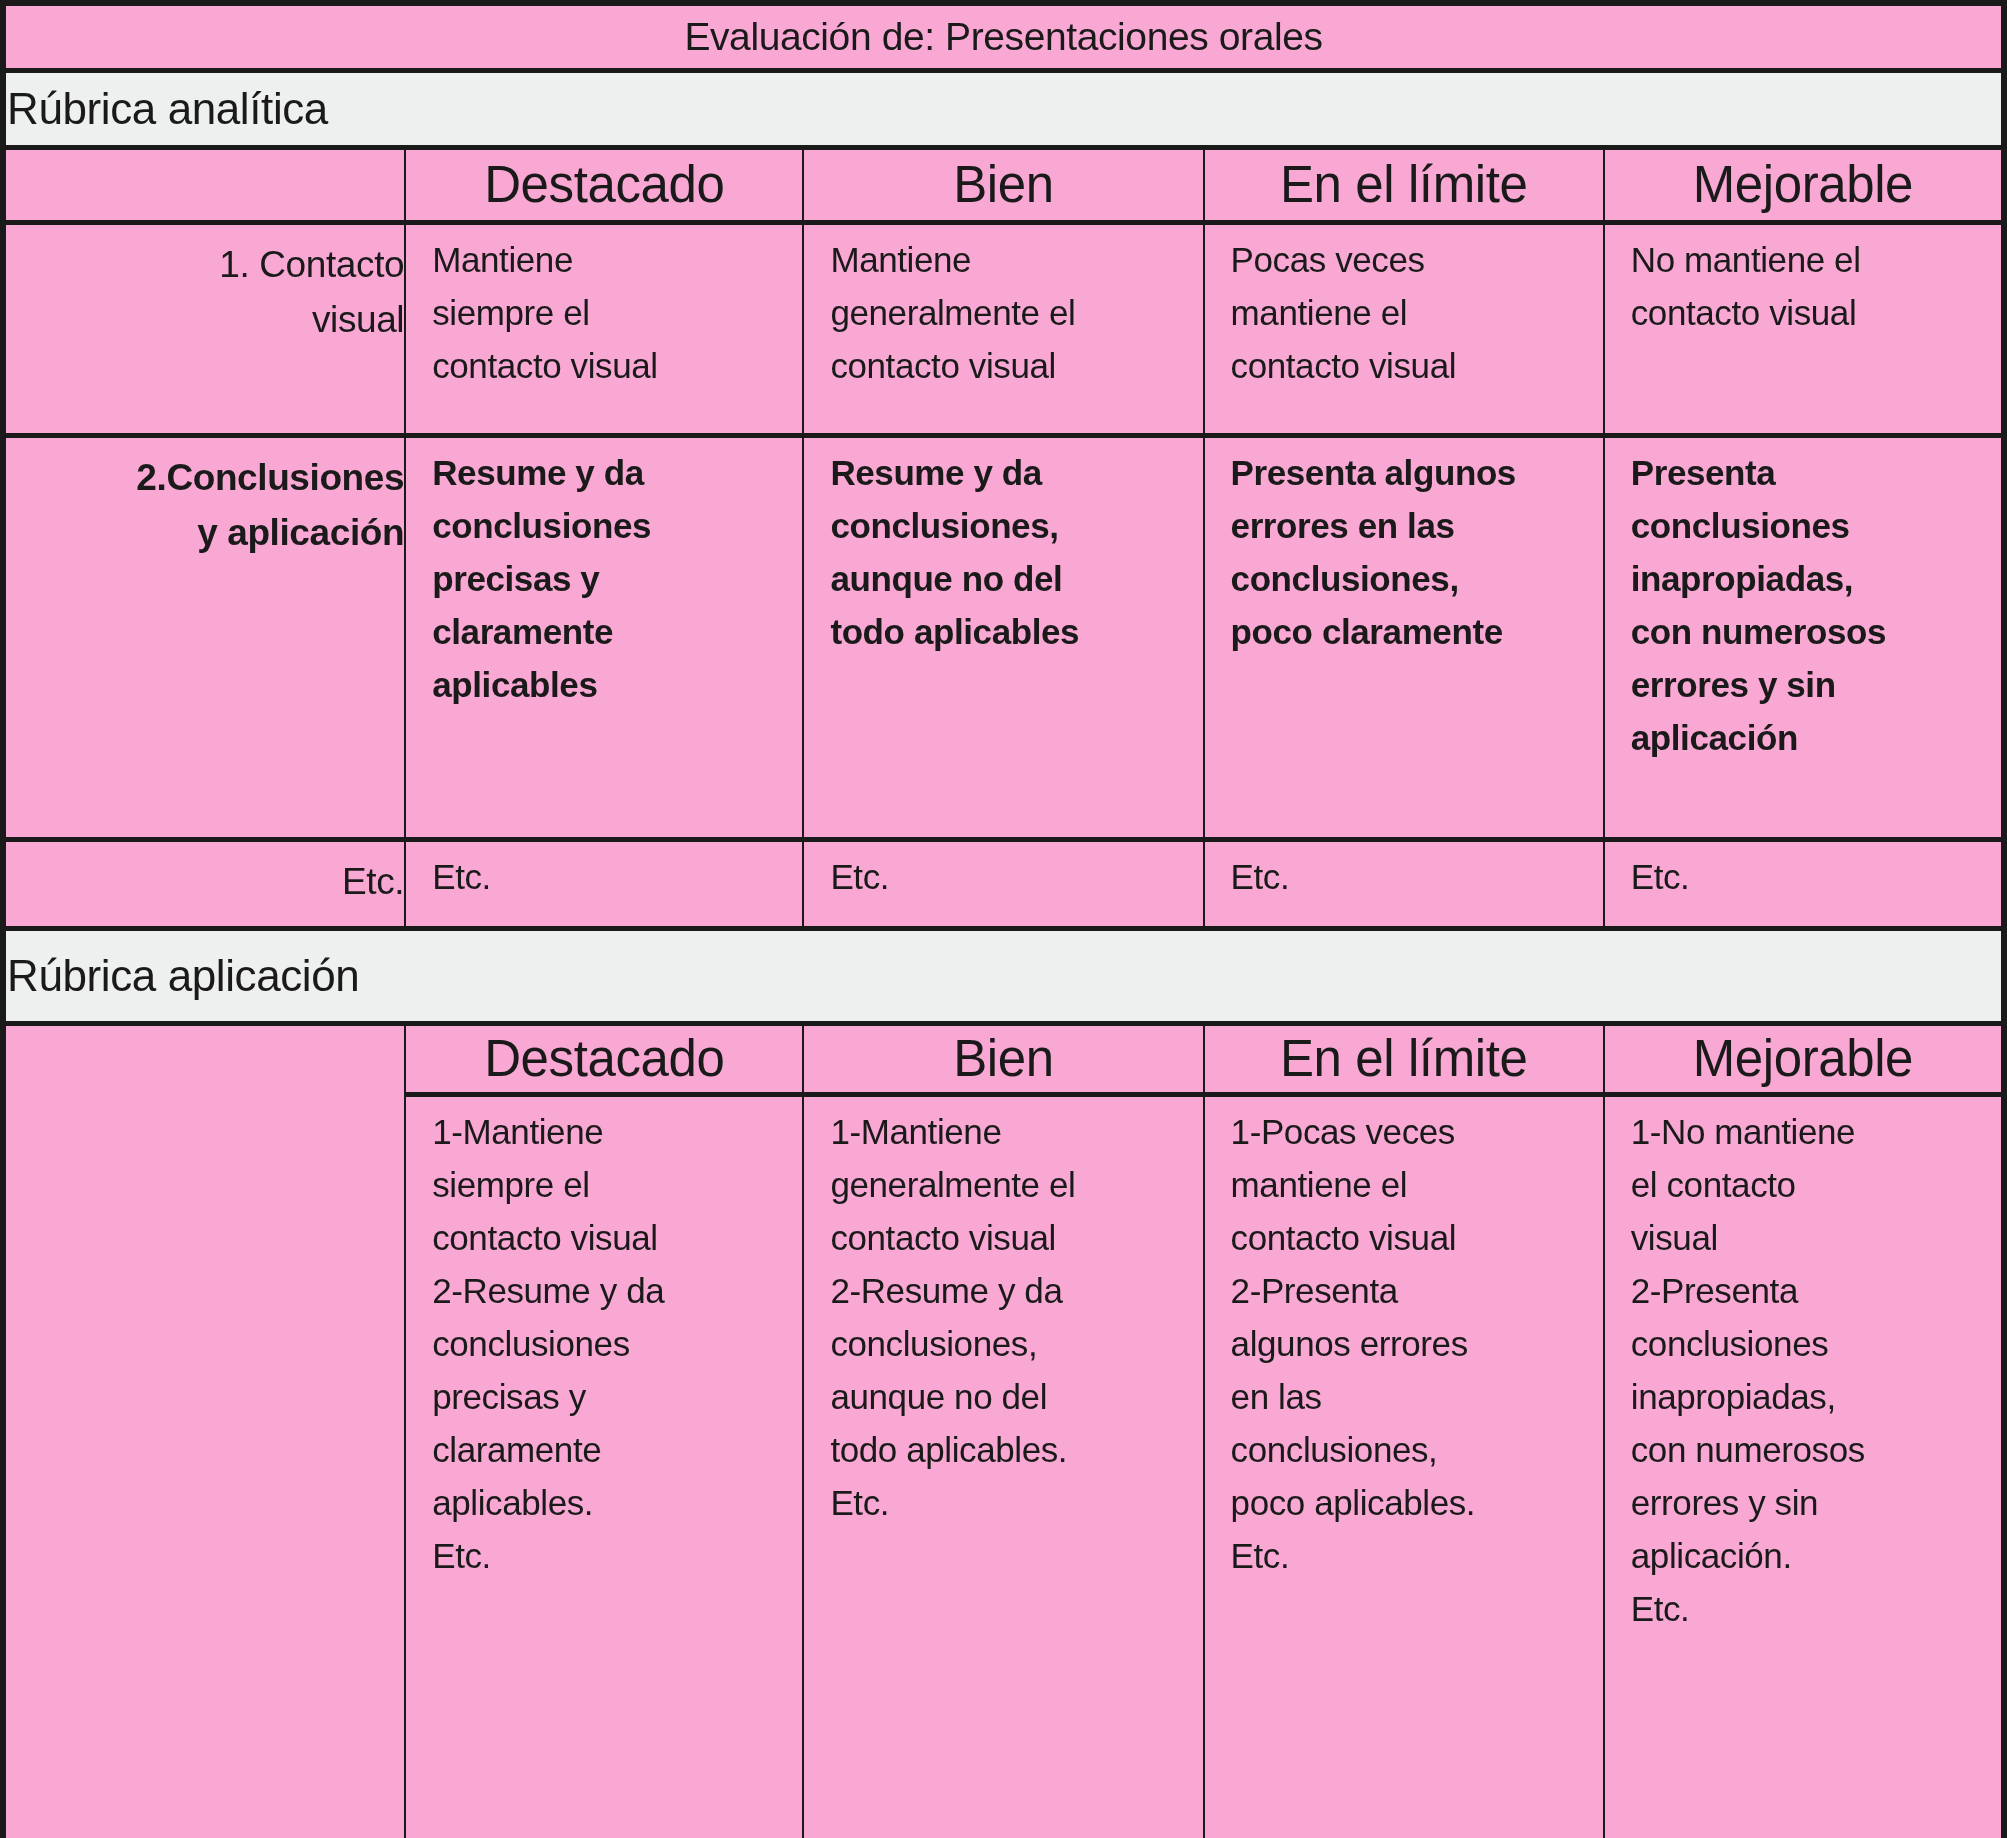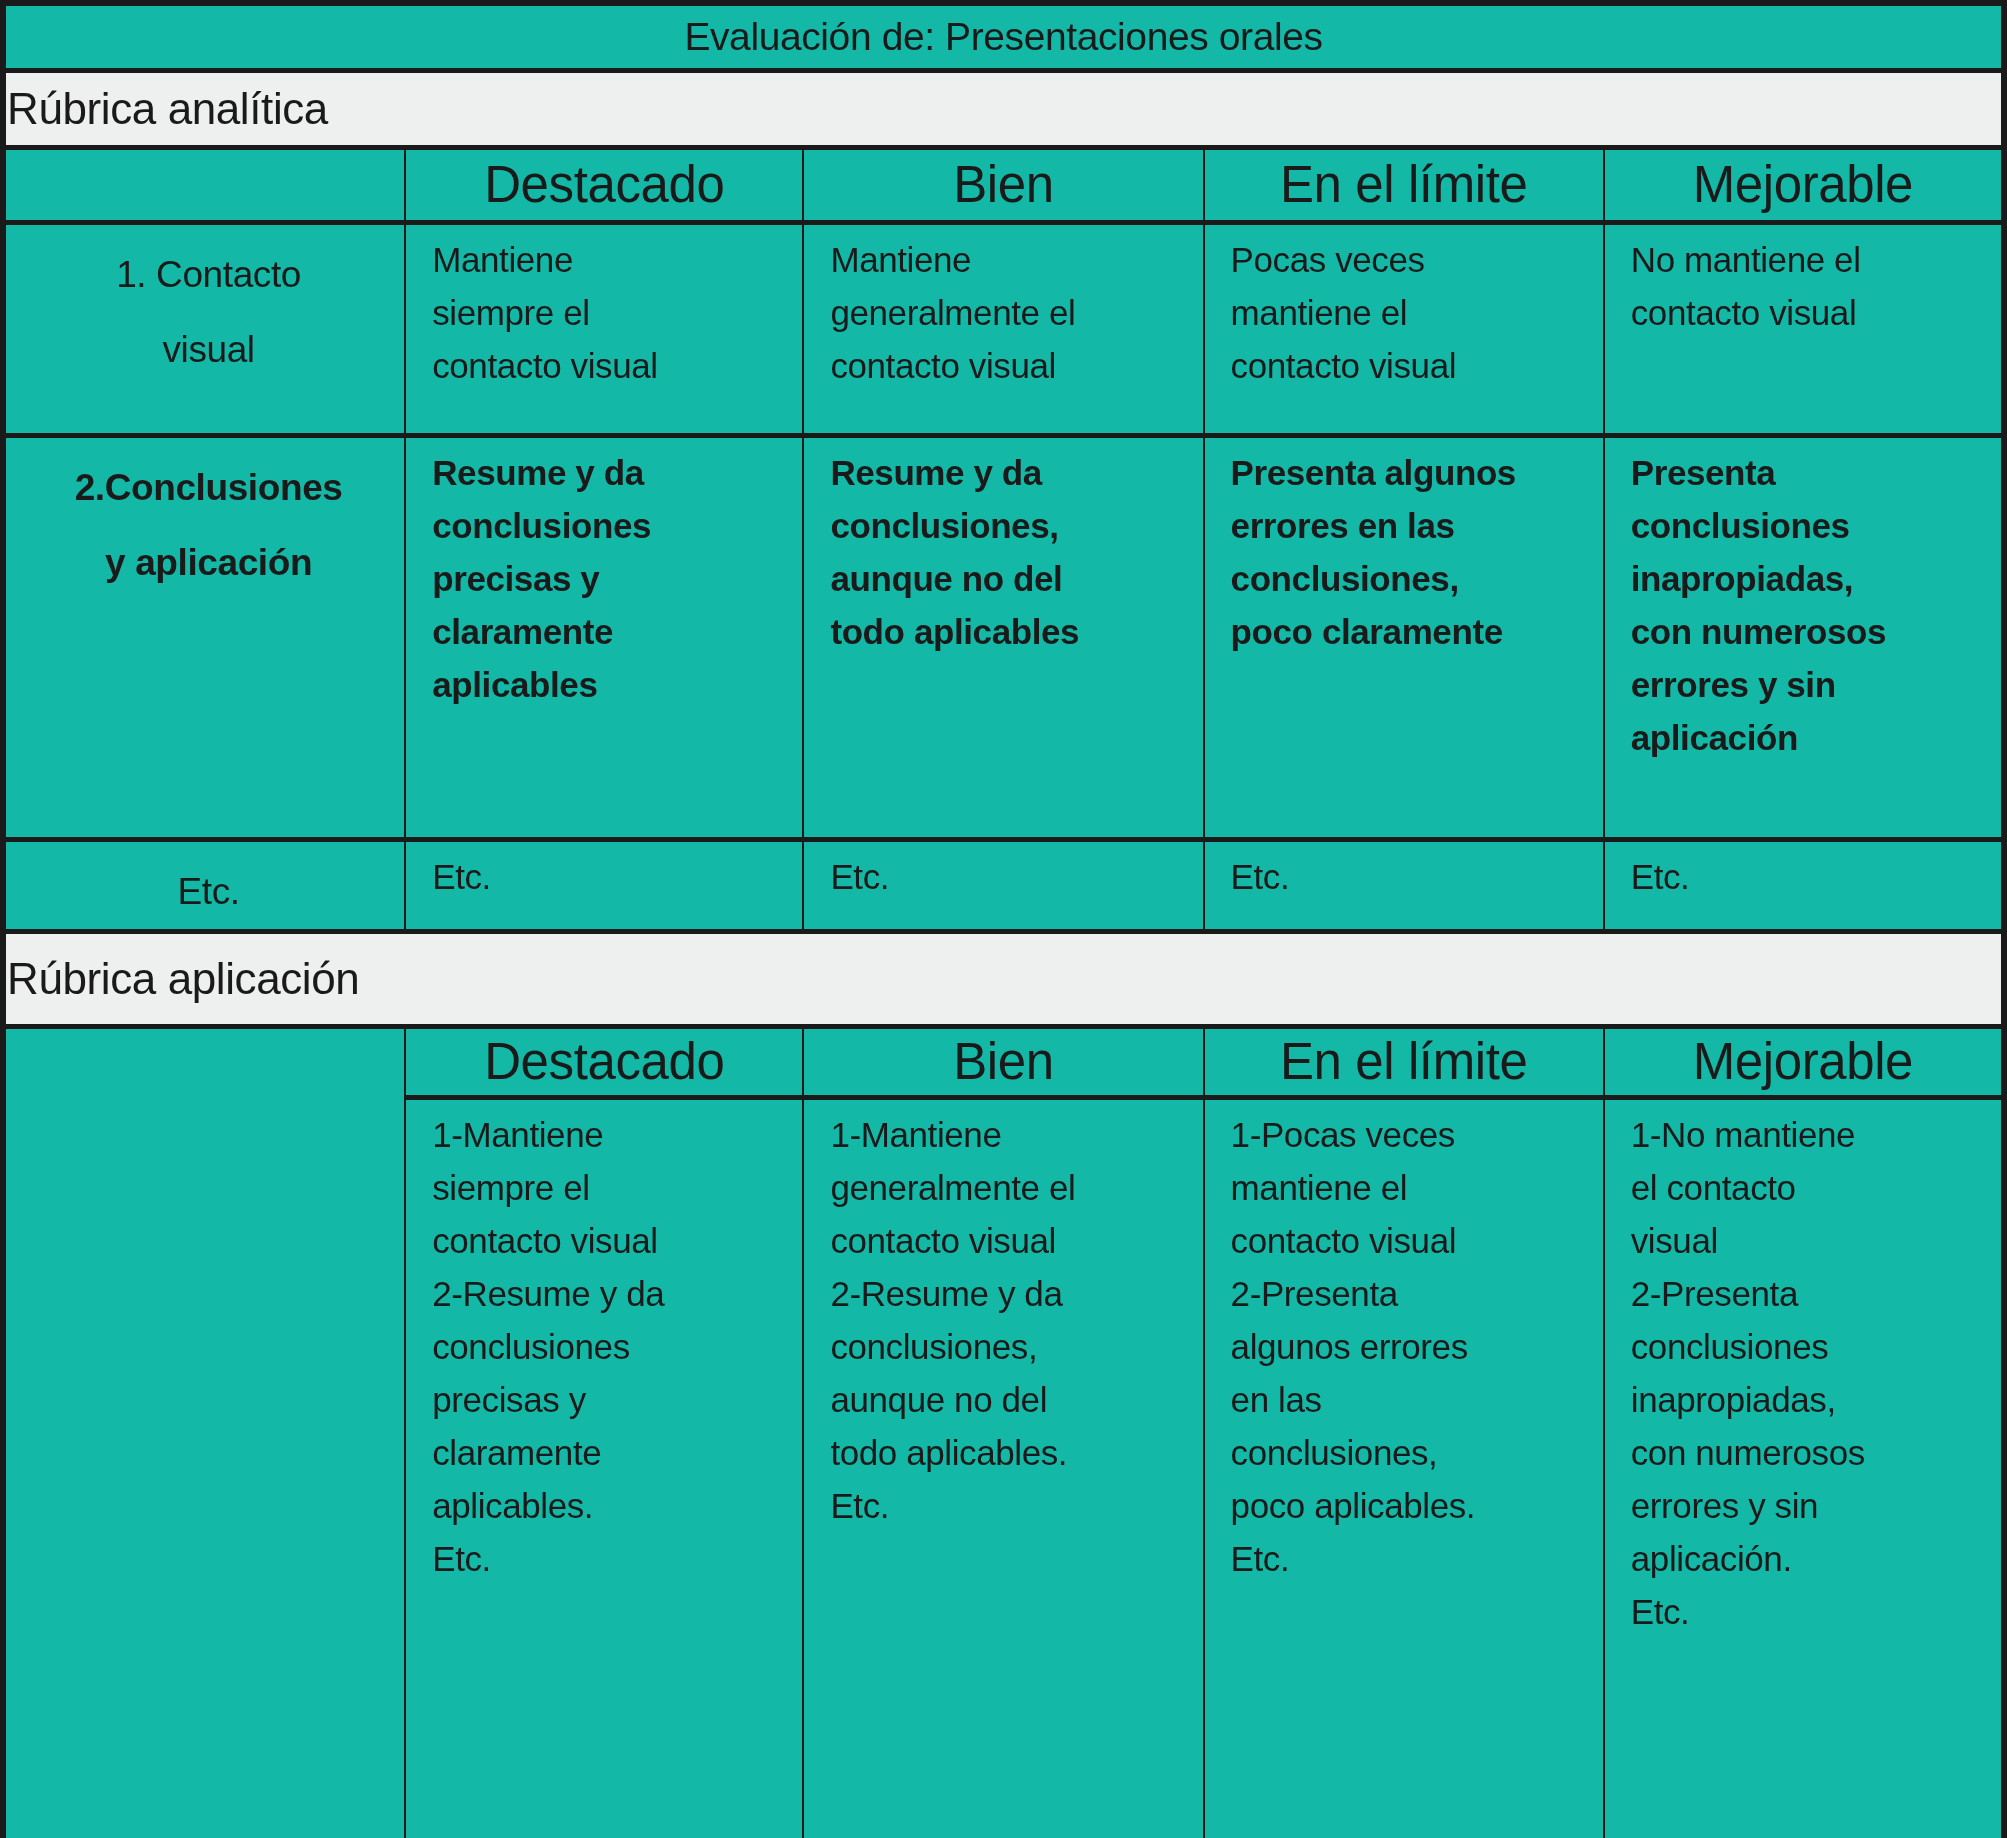--- a/index.html
+++ b/index.html
@@ -1,19 +1,19 @@
 <!DOCTYPE html>
 <html style="font-size:13.8px"><head>
 <meta charset="utf-8">
 <style>
   html, body { margin: 0; padding: 0; background: #ffffff; }
   .page {
     width: 2007px; height: 1839px;
     box-sizing: border-box;
-    background: #14b8a6;
+    background: #f9a8d4;
     font-family: "Liberation Sans", sans-serif;
     color: #1a1a1a;
     overflow: hidden;
   }
   table.rubric {
     width: 100%; height: 100%;
     border-collapse: collapse;
     table-layout: fixed;
     border: 6px solid #1a1a1a;
   }
@@ -59,24 +59,24 @@
     vertical-align: top;
     text-align: left;
     font-size: 35px;
     line-height: 53px;
     padding: 8.6px 15.5px 0 26px;
     white-space: pre-line;
     letter-spacing: -0.4px;
   }
   td.label-cell {
     vertical-align: top;
-    text-align: center;
+    text-align: right;
     font-size: 37px;
-    line-height: 75px;
-    padding: 12px 12px 0 19px;
+    line-height: 55px;
+    padding: 12px 0 0 19px;
     white-space: pre-line;
     letter-spacing: -0.4px;
   }
   tr.body-row-1 { height: 213px; }
   tr.body-row-2 { height: 404px; font-weight: bold; }
   tr.etc-row    { height: 89px; }
   tr.holistic-body { height: 748px; }
   td.merged-empty { border-bottom: 6px solid #1a1a1a; }
 </style>
 </head>

